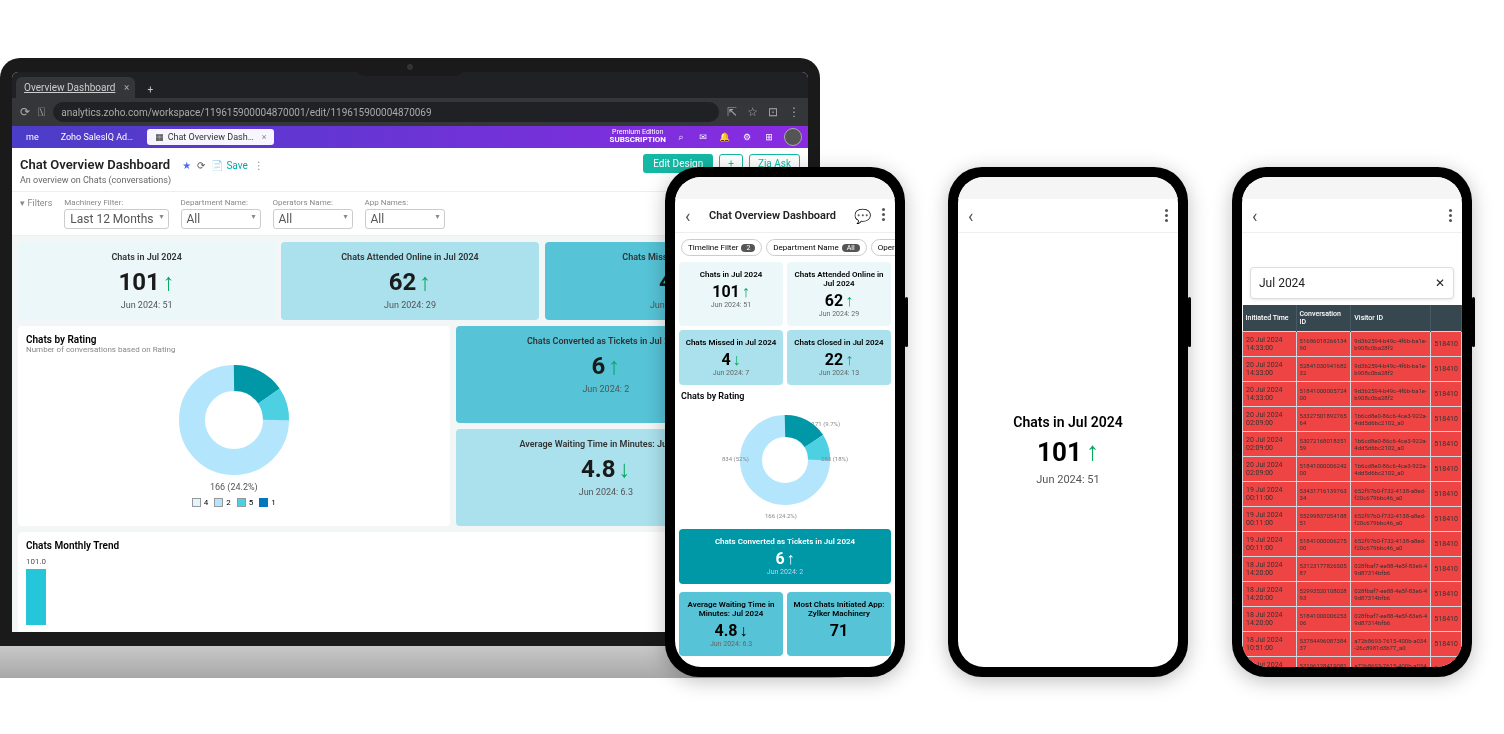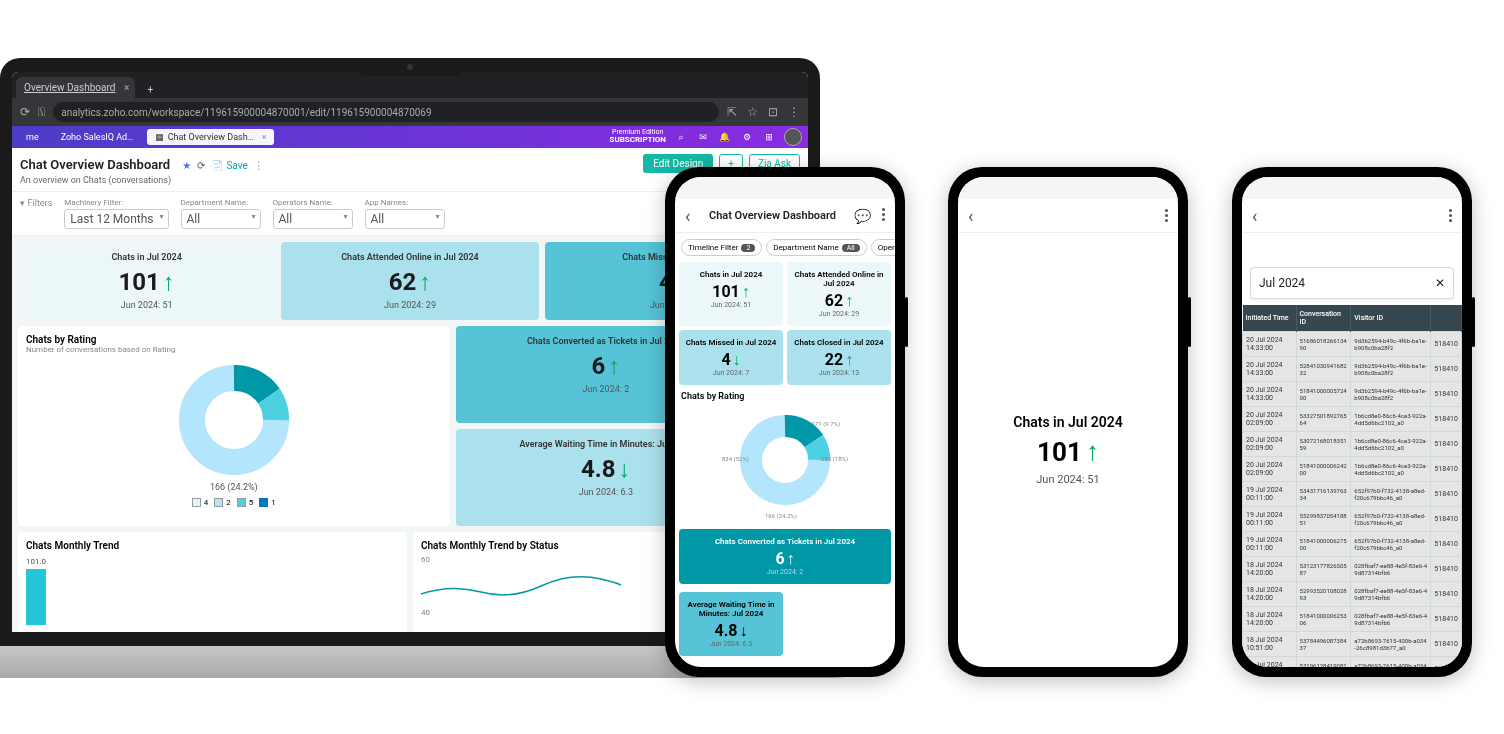--- a/index.html
+++ b/index.html
@@ -119,21 +119,21 @@
 
 .p2-body { flex: 1; display: flex; flex-direction: column; align-items: center; justify-content: center; }
 .p2-title { font-size: 14px; font-weight: 600; }
 .p2-value { font-size: 26px; font-weight: 700; display: flex; align-items: center; gap: 4px; margin: 6px 0; }
 .p2-sub { font-size: 11px; color: #555; }
 
 
 .p3-header-card { background: #fff; border: 1px solid #ddd; border-radius: 4px; margin: 34px 8px 6px; padding: 8px; display: flex; justify-content: space-between; align-items: center; font-size: 12px; color: #222; box-shadow: 0 1px 3px rgba(0,0,0,0.1); }
 .p3-table { width: 100%; border-collapse: collapse; font-size: 7px; }
 .p3-table th { background: #37474f; color: #fff; padding: 5px 3px; text-align: left; font-weight: 500; border-right: 1px solid #455a64; }
-.p3-table td { background: #e5e5e5; border: 1px solid #cfd8dc; padding: 4px 3px; color: #333; vertical-align: middle; }
+.p3-table td { background: #ef4444; border: 1px solid #cfd8dc; padding: 4px 3px; color: #333; vertical-align: middle; }
 .p3-table td:nth-child(2), .p3-table td:nth-child(3) { font-size: 6px; word-break: break-all; }
 
 .vdots { display: flex; flex-direction: column; gap: 2px; cursor: pointer; }
 .vdots span { width: 3px; height: 3px; background: #555; border-radius: 50%; }
 </style>
 </head>
 <body>
 
 <div class="laptop">
   <div class="laptop-bezel">
@@ -320,30 +320,20 @@
 
         <div class="bottom-row">
           <div class="chart-card">
             <div class="card-title">Chats Monthly Trend</div>
             <div class="bar-mini">
               <div class="bar" style="height:56px;">
                 <span class="bar-label">101.0</span>
               </div>
             </div>
           </div>
-          <div class="chart-card">
-            <div class="card-title">Chats Monthly Trend by Status</div>
-            <div>
-              <div class="axis-tick">60</div>
-              <svg width="200" height="40">
-                <path d="M0 30 Q30 20 60 28 T120 22 T180 15 T200 25" fill="none" stroke="#0097a7" stroke-width="1.5"></path>
-              </svg>
-              <div class="axis-tick">40</div>
-            </div>
-          </div>
         </div>
 
       </div>
     </div>
   </div>
   <div class="laptop-base"></div>
 </div>
 
 <div class="phone" style="left:665px; top:167px;">
   <div class="phone-button"></div>
@@ -433,20 +423,26 @@
       </div>
       <div class="p1-bottom">
         <div class="p1-card kpi-teal">
           <div class="t">Average Waiting Time in Minutes: Jul 2024</div>
           <div class="v">
               <span>4.8</span>
               <span>↓</span>
             </div>
           <div class="s">Jun 2024: 6.3</div>
         </div>
+        <div class="p1-card kpi-teal">
+          <div class="t">Most Chats Initiated App: Zylker Machinery</div>
+          <div class="v">
+              <span>71</span>
+            </div>
+        </div>
       </div>
     </div>
   </div>
 </div>
 
 <div class="phone" style="left:948px; top:167px;">
   <div class="phone-button"></div>
   <div class="phone-screen">
     <div class="phone-status"></div>
     <div class="phone-header">

